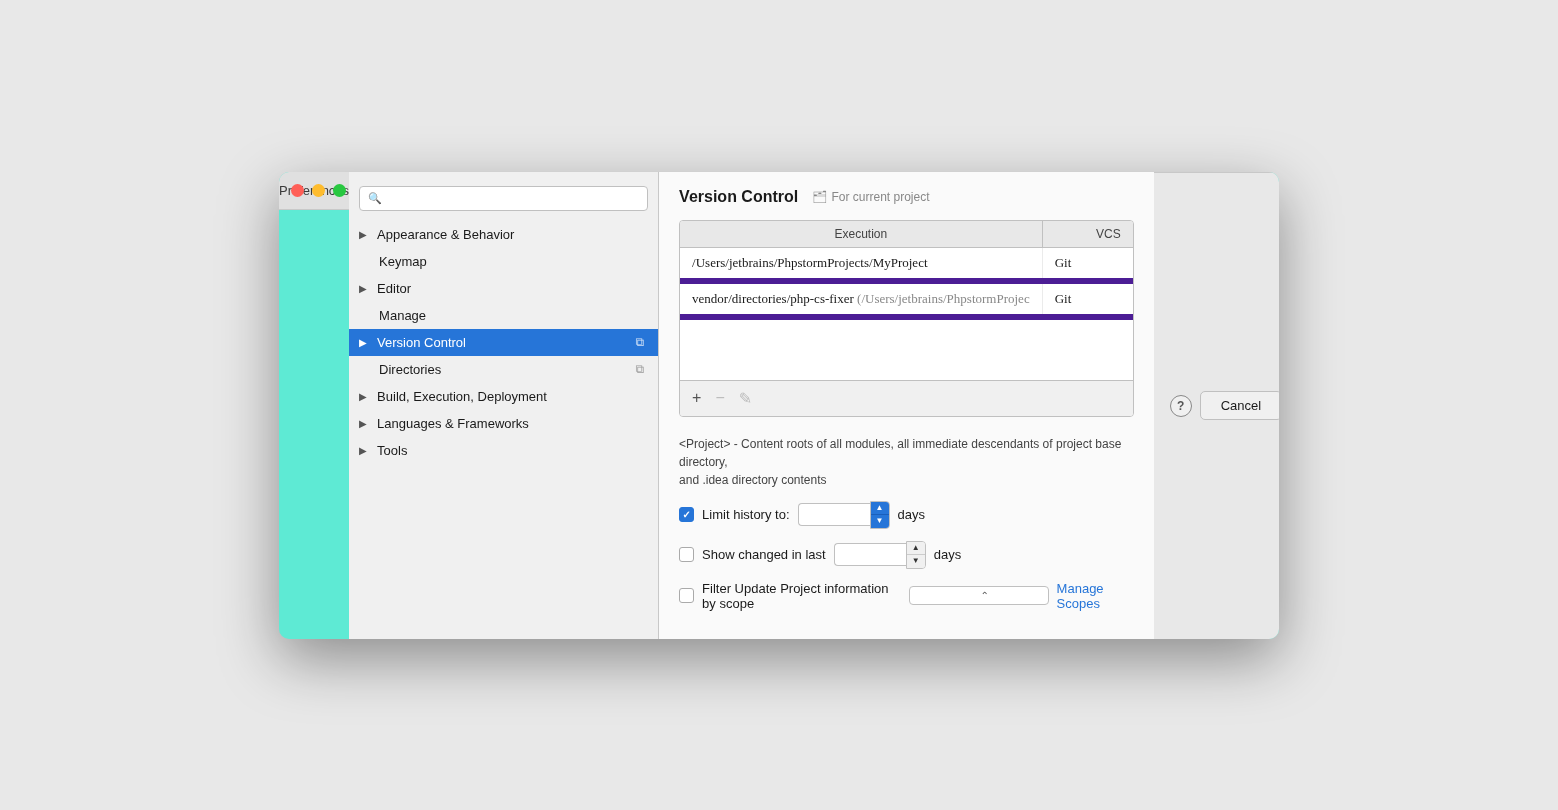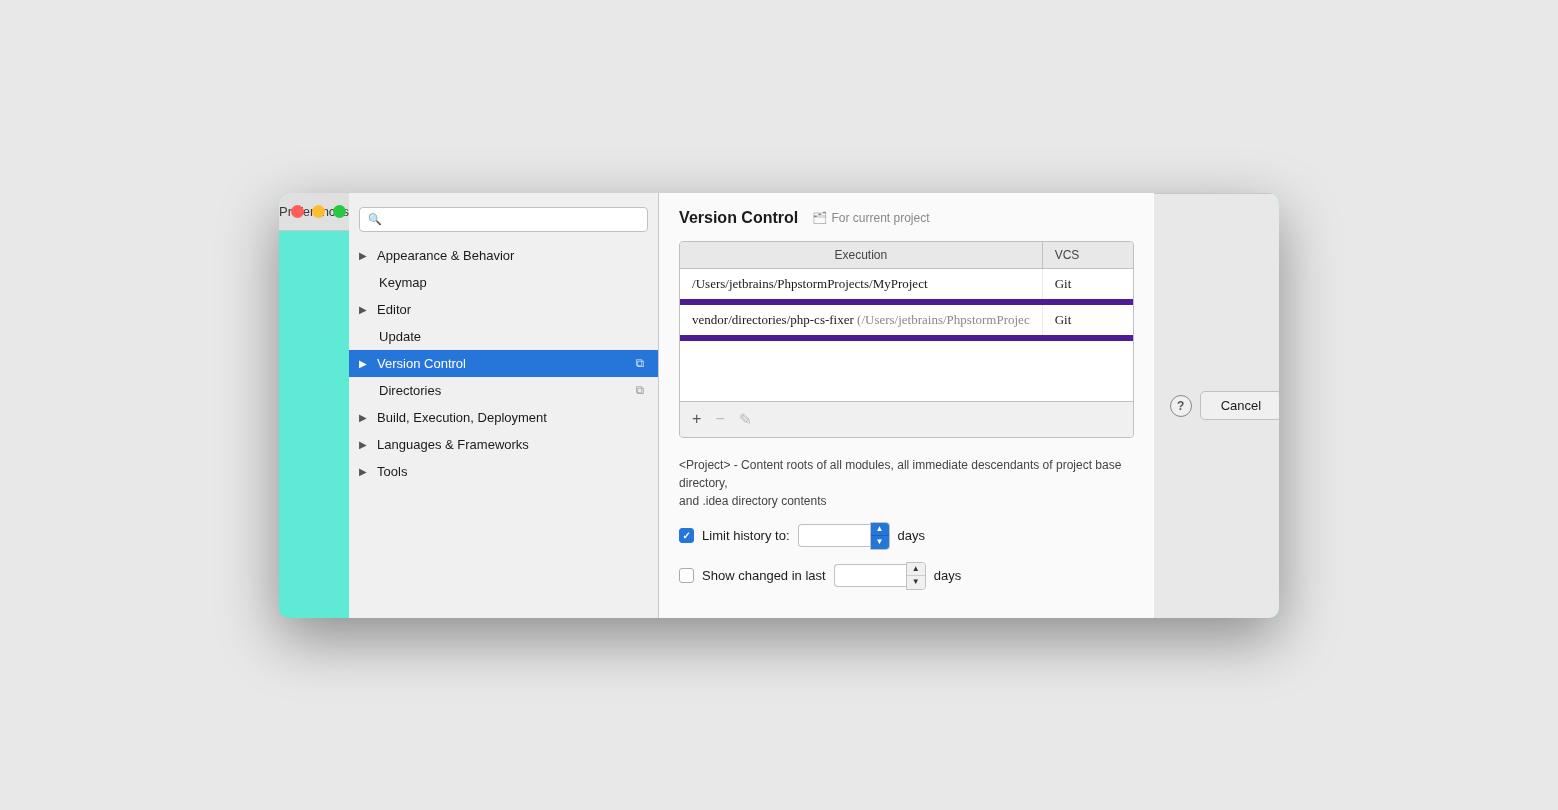--- a/index.html
+++ b/index.html
@@ -165,21 +165,21 @@
       font-size: 12px;
       color: #444;
       border-right: 1px solid #c0c0c0;
       text-align: center;
     }
     .vcs-col-vcs {
       width: 90px;
       padding: 6px 12px;
       font-size: 12px;
       color: #444;
-      text-align: left;
+      text-align: right;
     }
     .vcs-table-body {
       background: #fff;
     }
     .vcs-row {
       display: flex;
       border-bottom: 6px solid #4c1d95;
       font-family: Liberation Serif, serif;
     }
     .vcs-row:last-child {
@@ -428,21 +428,21 @@
         <span class="sidebar-label">Keymap</span>
       </div>
 
       <div class="sidebar-item">
         <span class="arrow">▶</span>
         <span class="sidebar-label">Editor</span>
       </div>
 
       <div class="sidebar-item indent">
         <span class="arrow"> </span>
-        <span class="sidebar-label">Update</span>
+        <span class="sidebar-label">Manage</span>
       </div>
 
       <div class="sidebar-item active">
         <span class="arrow">▶</span>
         <span class="sidebar-label">Version Control</span>
         <span class="item-icon">⧉</span>
       </div>
 
       <div class="sidebar-item indent">
         <span class="arrow"> </span>
@@ -527,20 +527,29 @@
         <div class="spinner-input">
           <input type="text" style="">
           <div class="spinner-btn2">
             <button>▲</button>
             <button>▼</button>
           </div>
         </div>
         <span class="option-label">days</span>
       </div>
 
+      <div class="option-row">
+        <div class="checkbox"></div>
+        <span class="option-label">Filter Update Project information by scope</span>
+        <div class="scope-dropdown">
+          <span></span>
+          <span class="chevron">⌃</span>
+        </div>
+        <a class="manage-scopes-link">Manage Scopes</a>
+      </div>
     </div>
   </div>
 
   <div class="footer">
     <div class="footer-left">
       <button class="help-btn">?</button>
     </div>
     <button class="footer-btn">Cancel</button>
     <button class="footer-btn apply">Apply</button>
     <button class="footer-btn ok">OK</button>

